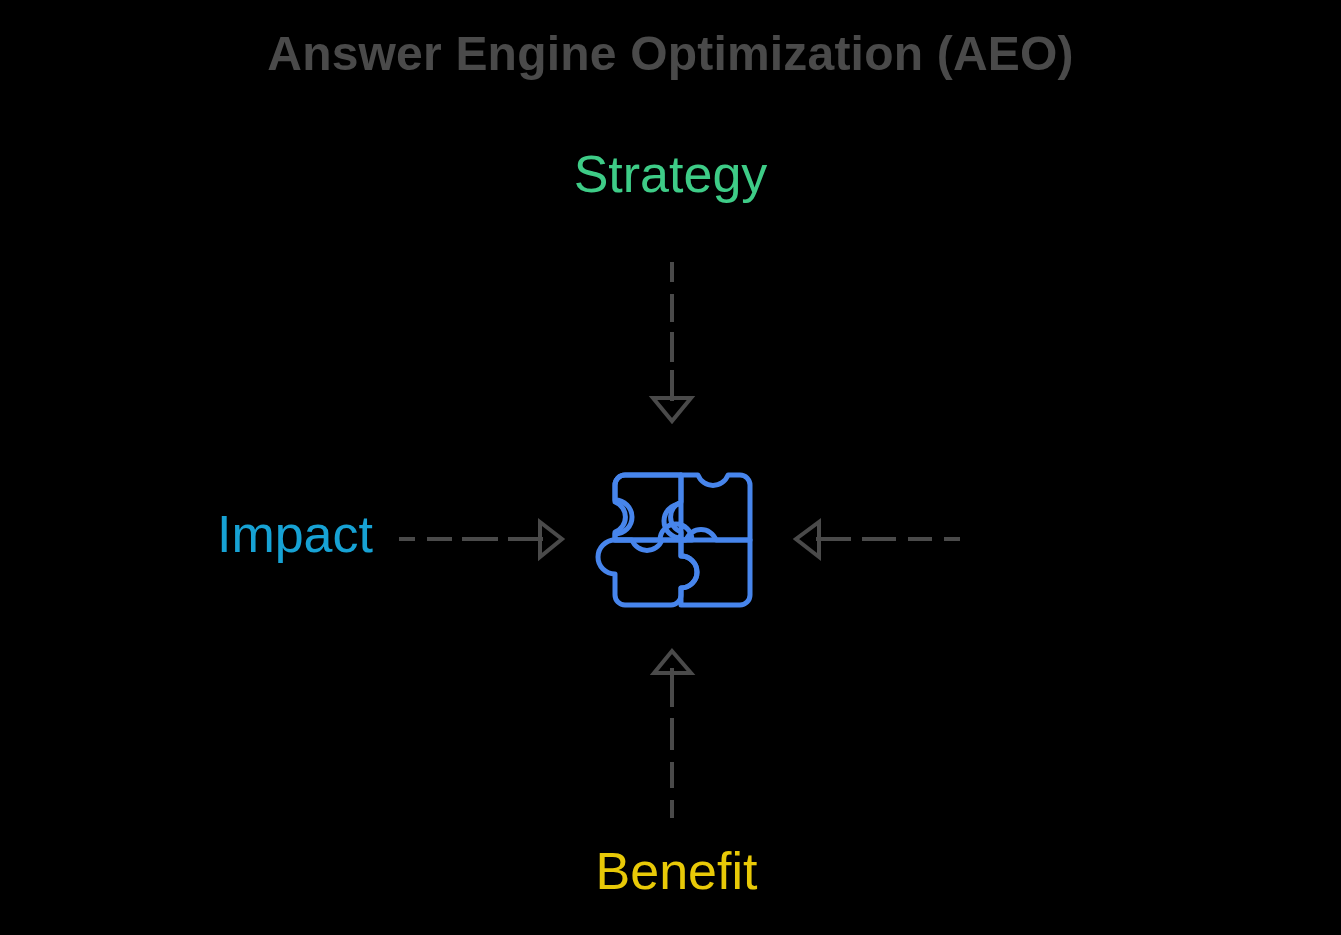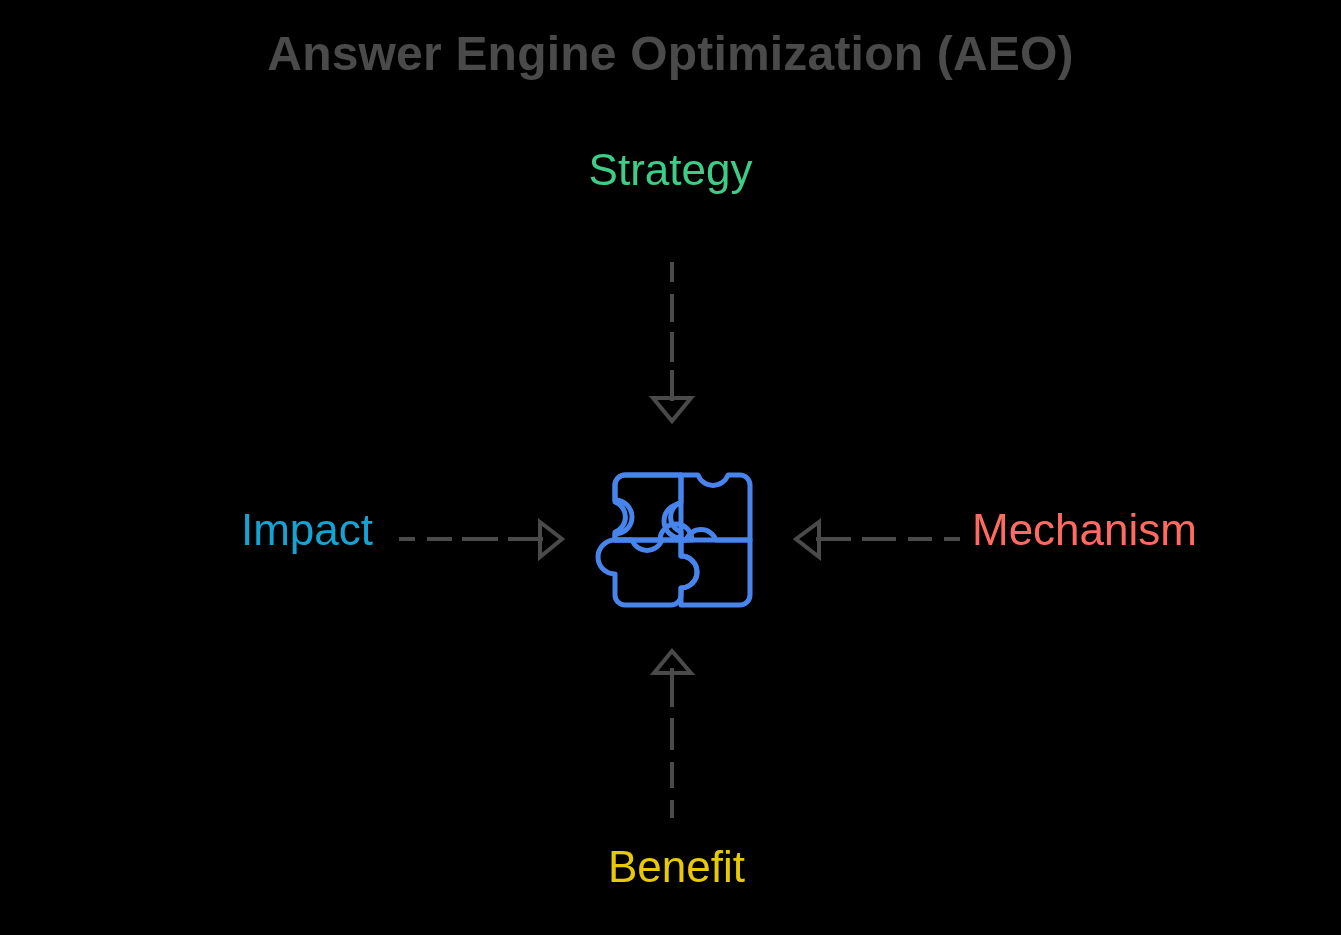--- a/index.html
+++ b/index.html
@@ -28,21 +28,21 @@
     font-weight: bold;
     color: #4a4a4a;
     letter-spacing: 0.2px;
     white-space: nowrap;
   }
 
   
   .node-label {
     position: absolute;
     font-family: "Liberation Sans", sans-serif;
-    font-size: 44px;
+    font-size: 52px;
     font-weight: normal;
     white-space: nowrap;
     line-height: 1;
   }
   #label-strategy {
     left: 0;
     top: 148px;
     width: 1341px;
     text-align: center;
     color: #3ecc87;
@@ -82,21 +82,20 @@
 <body>
 
 <div id="canvas" style="background: rgb(0, 0, 0);">
 
   <div id="title" style="color: rgb(74, 74, 74);">Answer Engine Optimization (AEO)</div>
 
   <div class="node-label" id="label-strategy" style="color: rgb(62, 204, 135);">Strategy</div>
 
   <div class="node-label" id="label-impact" style="color: rgb(23, 162, 212);">Impact</div>
 
-  <div class="node-label" id="label-mechanism" style="color: rgb(255, 107, 97);">Mechanism</div>
 
   <div class="node-label" id="label-benefit" style="color: rgb(232, 201, 7); margin-left: 6px;">Benefit</div>
 
   <svg id="overlay" viewBox="0 0 1341 935" xmlns="http://www.w3.org/2000/svg">
 
     <g>
 
       <line x1="672" y1="262" x2="672" y2="282" stroke="#4a4a4a" stroke-width="4"></line>
       <line x1="672" y1="294" x2="672" y2="322" stroke="#4a4a4a" stroke-width="4"></line>
       <line x1="672" y1="332" x2="672" y2="362" stroke="#4a4a4a" stroke-width="4"></line>

